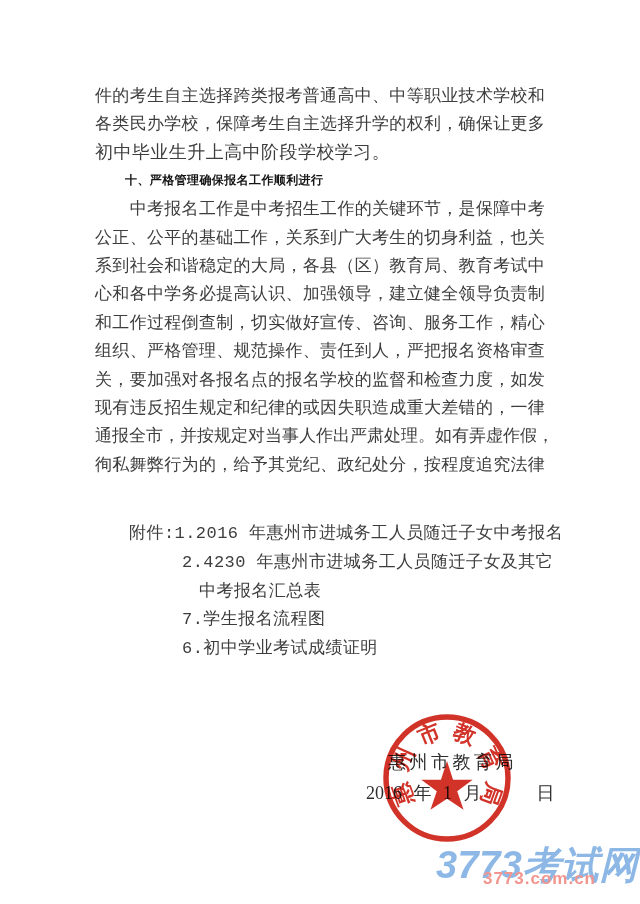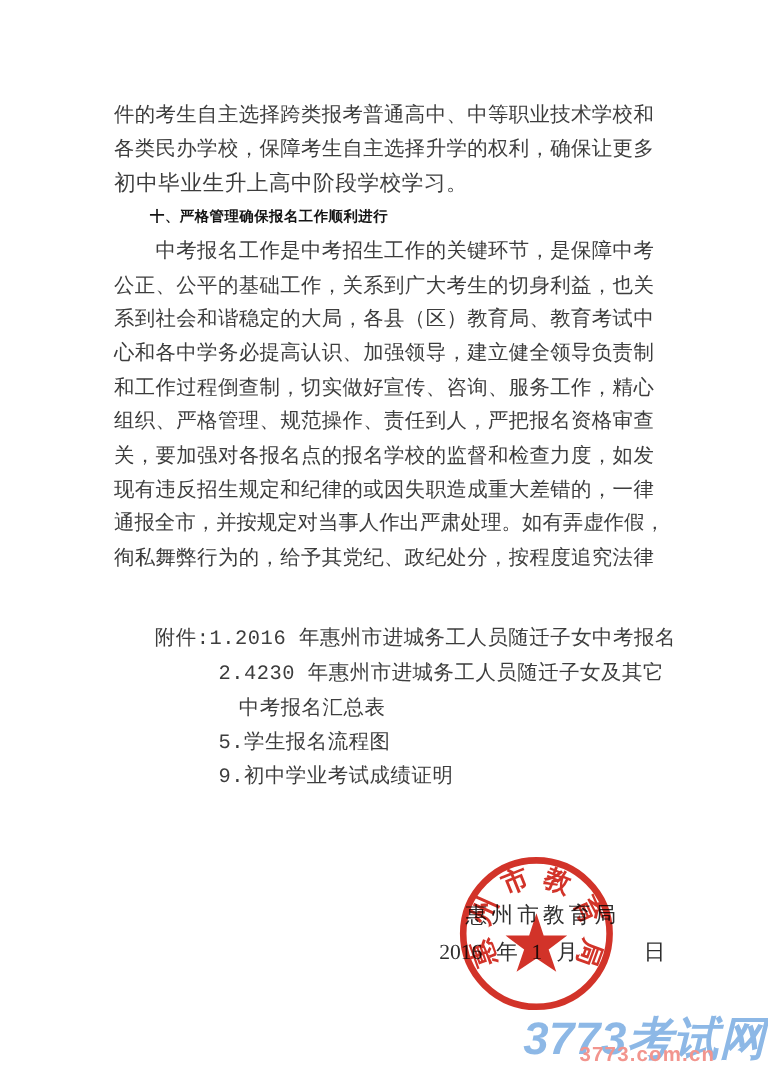--- a/index.html
+++ b/index.html
@@ -431,22 +431,22 @@
           <span>追</span>
           <span>究</span>
           <span>法</span>
           <span>律</span>
         </div>
       </div>
     <div class="attachments">
         <div class="att-line first-item"><span>附件:</span>1.2016 年惠州市进城务工人员随迁子女中考报名</div>
         <div class="att-line">2.4230 年惠州市进城务工人员随迁子女及其它</div>
         <div class="att-line cont-line">中考报名汇总表</div>
-        <div class="att-line">5.学生报名流程图</div>
-        <div class="att-line">9.初中学业考试成绩证明</div>
+        <div class="att-line">7.学生报名流程图</div>
+        <div class="att-line">6.初中学业考试成绩证明</div>
       </div>
   </div>
 
   <div class="signature">
     <div class="issuer">惠州市教育局</div>
     <div class="dateline"><span>2016 年 1 月</span><span class="date-gap"></span><span>日</span></div>
   </div>
 
   <svg class="seal" viewBox="0 0 140 140" xmlns="http://www.w3.org/2000/svg">
     <circle cx="70" cy="70" r="61" fill="none" stroke="#cf2318" stroke-width="5.5"></circle>

